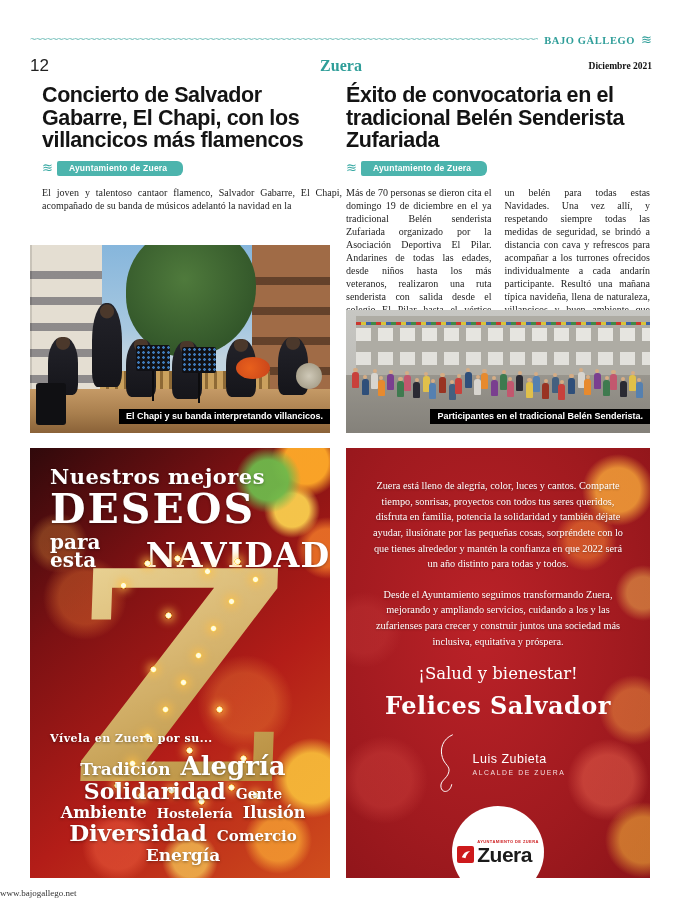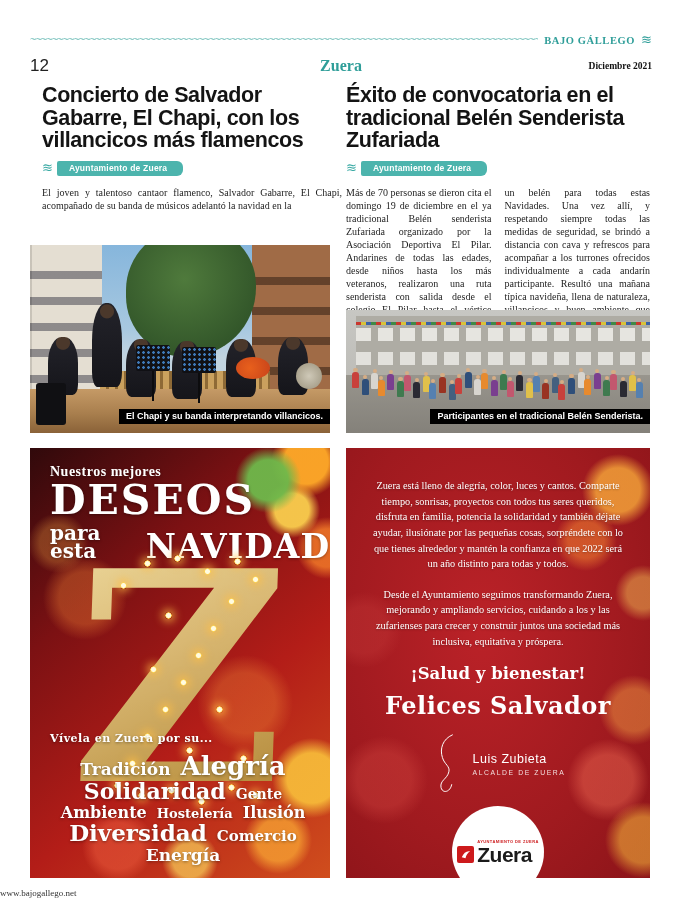--- a/index.html
+++ b/index.html
@@ -95,21 +95,21 @@
       radial-gradient(circle at 240px 92px, rgba(250,140,50,.5) 0 18px, rgba(250,140,50,0) 31px),
       radial-gradient(circle at 297px 145px, rgba(255,210,90,.45) 0 16px, rgba(255,210,90,0) 28px),
       radial-gradient(circle at 288px 262px, rgba(250,170,70,.45) 0 21px, rgba(250,170,70,0) 35px),
       radial-gradient(circle at 262px 332px, rgba(242,110,85,.45) 0 25px, rgba(242,110,85,0) 41px),
       radial-gradient(circle at 297px 392px, rgba(250,190,60,.55) 0 23px, rgba(250,190,60,0) 38px),
       radial-gradient(circle at 38px 332px, rgba(205,65,60,.45) 0 27px, rgba(205,65,60,0) 44px),
       radial-gradient(circle at 18px 182px, rgba(195,55,55,.4) 0 23px, rgba(195,55,55,0) 38px),
       radial-gradient(ellipse at 45% 42%, #bb2228 0%, #a01a1f 62%, #8c1419 100%);}
 
   .adl-top{position:relative;padding:16px 0 0 20px;color:#fff;font-family:"DejaVu Serif",serif;font-weight:bold;text-shadow:0 1px 3px rgba(0,0,0,.35);}
-  .adl-line1{font-size:14px;letter-spacing:0.5px;font-family:Liberation Serif, serif;}
+  .adl-line1{font-size:21px;letter-spacing:0.5px;}
   .adl-line2{font-size:41px;letter-spacing:2px;line-height:1.02;}
   .adl-line3{display:flex;align-items:flex-end;gap:10px;line-height:0.9;margin-top:2px;}
   .adl-line3-small{font-size:20px;padding-bottom:2px;}
   .adl-line3-big{font-size:33px;letter-spacing:1px;}
 
   .big-z-box{position:absolute;left:0;top:96px;width:100%;height:270px;text-align:center;}
   .big-z{font-family:"DejaVu Serif",serif;font-weight:bold;font-size:292px;line-height:270px;
          background:linear-gradient(155deg,#ecd79a 0%,#d9b873 40%,#c19a4d 75%,#ad8336 100%);
          -webkit-background-clip:text;background-clip:text;color:transparent;
          text-shadow:none;display:inline-block;transform:skewX(-2deg);}
@@ -118,21 +118,21 @@
            box-shadow:0 0 8px 3px rgba(255,190,70,.75);}
 
   .adl-bottom{position:absolute;left:14px;right:8px;bottom:14px;color:#fff;font-family:"DejaVu Serif",serif;font-weight:bold;text-shadow:0 1px 3px rgba(0,0,0,.4);}
   .adl-tagline{font-size:11px;letter-spacing:0.5px;padding-left:6px;}
   .word-cloud{margin-top:7px;text-align:center;line-height:1.08;text-decoration:underline;}
   .wc-word{margin:0 5px;display:inline-block;vertical-align:baseline;}
 
   .adr-content{position:relative;height:100%;color:#fff;text-align:center;}
   .adr-para{font-family:"Liberation Serif",serif;font-size:10.3px;line-height:1.52;margin:0 26px 15px;text-shadow:0 1px 2px rgba(0,0,0,.3);text-align:center;}
   .adr-para.first{padding-top:30px;}
-  .adr-salute{font-family:"DejaVu Serif",serif;font-weight:bold;font-size:16.5px;margin-top:14px;}
+  .adr-salute{font-family:"DejaVu Serif",serif;font-weight:normal;font-size:16.5px;margin-top:14px;}
   .adr-wishes{font-family:"DejaVu Serif",serif;font-weight:bold;font-size:24px;margin-top:8px;letter-spacing:0.5px;}
   .signature{display:flex;align-items:center;justify-content:center;gap:12px;margin-top:12px;height:64px;}
   .sig-text{text-align:left;}
   .sig-name{font-size:12.5px;letter-spacing:0.5px;color:#fff;}
   .sig-role{font-size:6.8px;letter-spacing:1.6px;color:#f3dede;margin-top:3px;}
   .logo-circle{width:92px;height:92px;border-radius:50%;background:#fff;margin:10px auto 0;
                display:flex;align-items:center;justify-content:center;}
   .logo-inner{display:flex;align-items:flex-end;gap:3px;}
   .logo-mark{width:17px;height:17px;background:#cd1a1c;border-radius:2px;display:flex;align-items:center;justify-content:center;margin-bottom:2px;}
   .logo-texts{display:flex;flex-direction:column;align-items:flex-start;}

